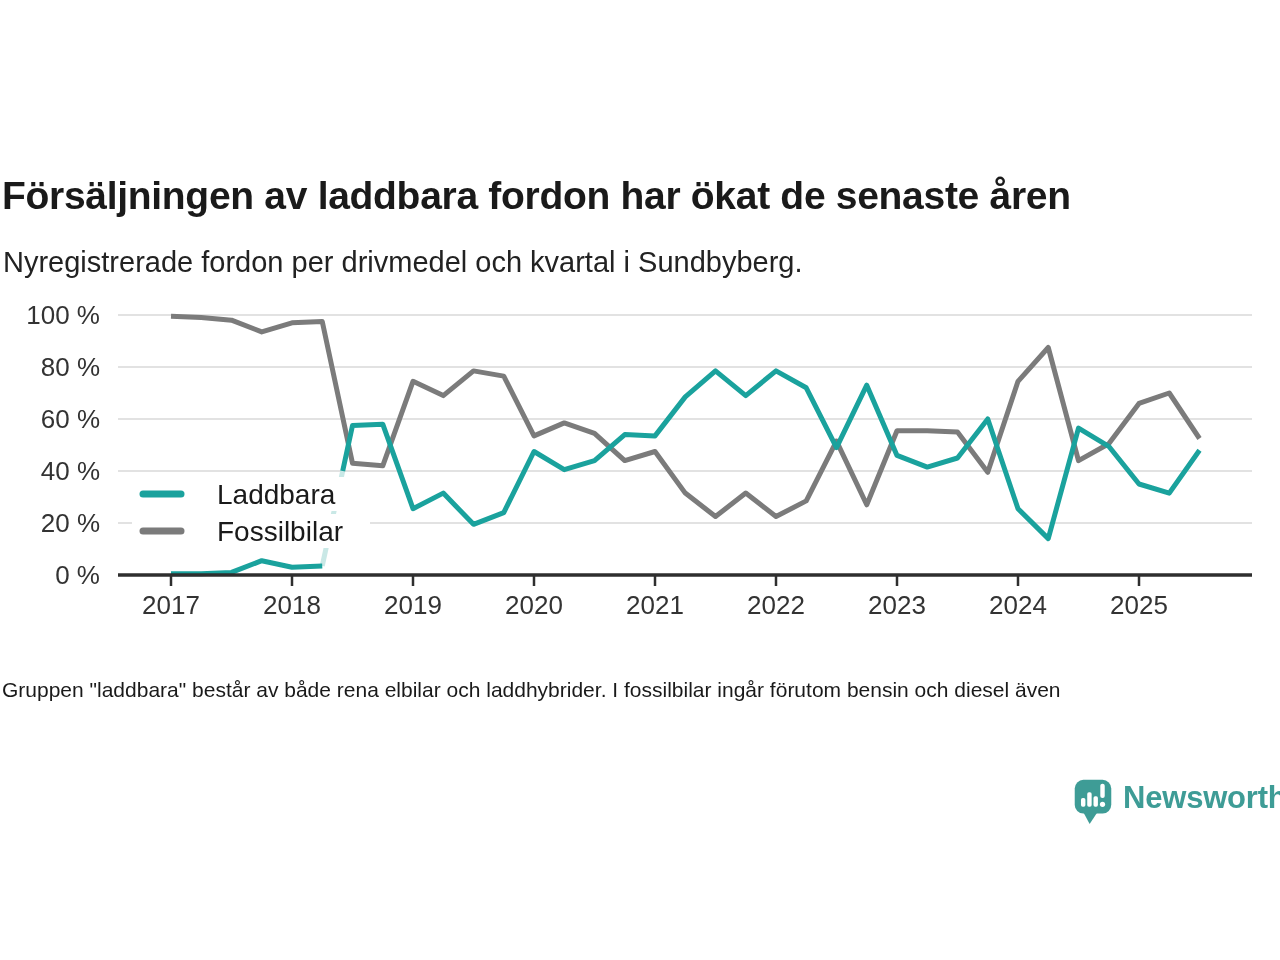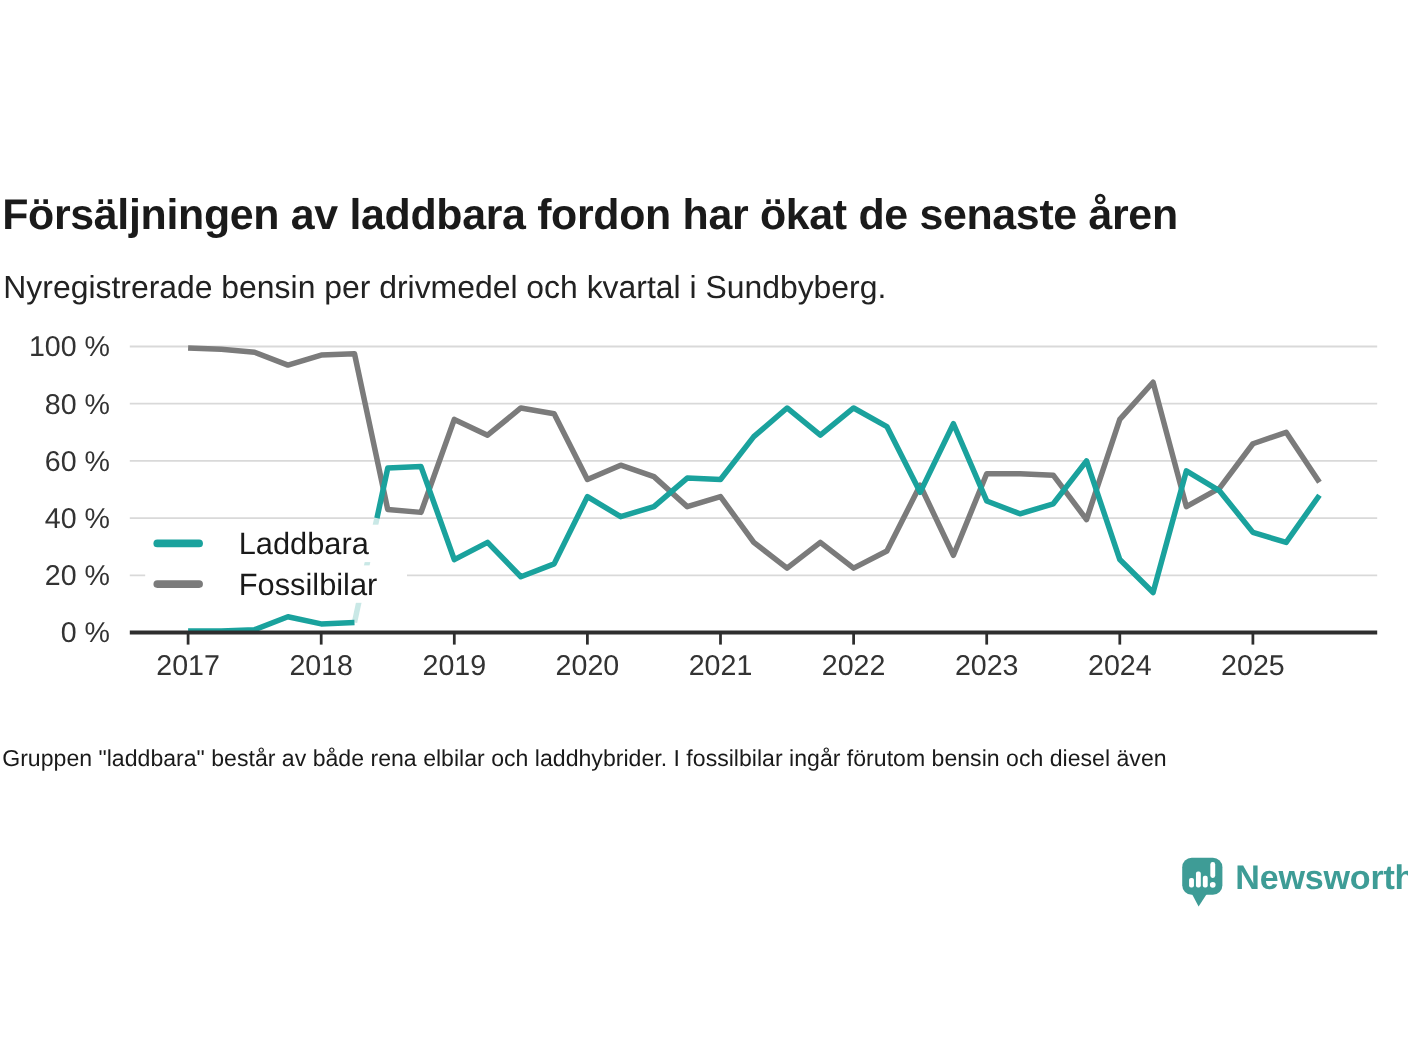--- a/index.html
+++ b/index.html
@@ -11,21 +11,21 @@
   .footer{position:absolute;left:2px;top:676px;font-size:21px;color:#1a1a1a;line-height:27.5px;width:1240px;}
   .brand{position:absolute;left:1072px;top:776px;height:50px;display:flex;align-items:flex-start;}
   .brand-text{font-size:31px;font-weight:600;color:#3e9c96;margin-left:9px;line-height:44px;letter-spacing:-0.2px;}
 </style>
 </head>
 <body>
 
 <div class="page">
 
   <h1 class="title">Försäljningen av laddbara fordon har ökat de senaste åren</h1>
-  <div class="subtitle">Nyregistrerade bensin per drivmedel och kvartal i Sundbyberg.</div>
+  <div class="subtitle">Nyregistrerade fordon per drivmedel och kvartal i Sundbyberg.</div>
 
   <svg id="chart" width="1280" height="960" viewBox="0 0 1280 960" aria-hidden="true">
       <line x1="118" y1="523" x2="1252" y2="523" stroke="#d9d9d9" stroke-width="1.6"></line>
       <line x1="118" y1="471" x2="1252" y2="471" stroke="#d9d9d9" stroke-width="1.6"></line>
       <line x1="118" y1="419" x2="1252" y2="419" stroke="#d9d9d9" stroke-width="1.6"></line>
       <line x1="118" y1="367" x2="1252" y2="367" stroke="#d9d9d9" stroke-width="1.6"></line>
       <line x1="118" y1="315" x2="1252" y2="315" stroke="#d9d9d9" stroke-width="1.6"></line>
       <text x="100" y="584" text-anchor="end" font-size="26" font-family="&quot;Liberation Sans&quot;,&quot;DejaVu Sans&quot;,sans-serif" fill="#333333" font-weight="400">0 %</text>
       <text x="100" y="532" text-anchor="end" font-size="26" font-family="&quot;Liberation Sans&quot;,&quot;DejaVu Sans&quot;,sans-serif" fill="#333333" font-weight="400">20 %</text>
       <text x="100" y="480" text-anchor="end" font-size="26" font-family="&quot;Liberation Sans&quot;,&quot;DejaVu Sans&quot;,sans-serif" fill="#333333" font-weight="400">40 %</text>

